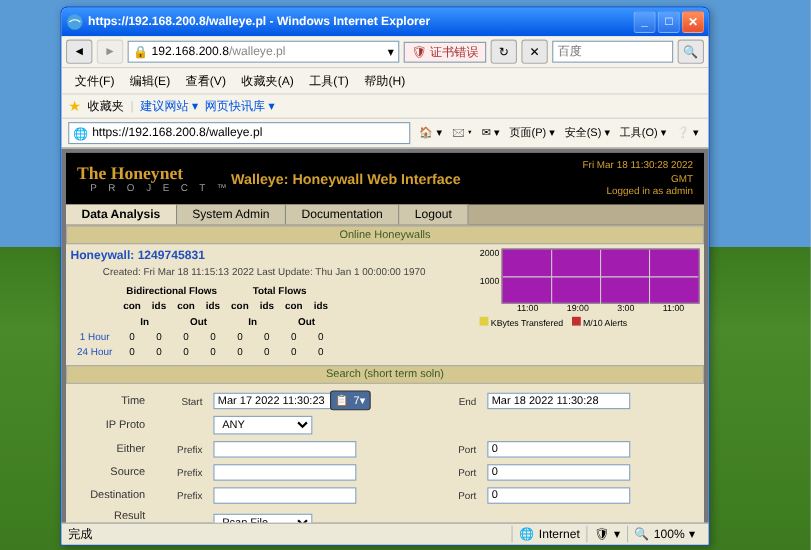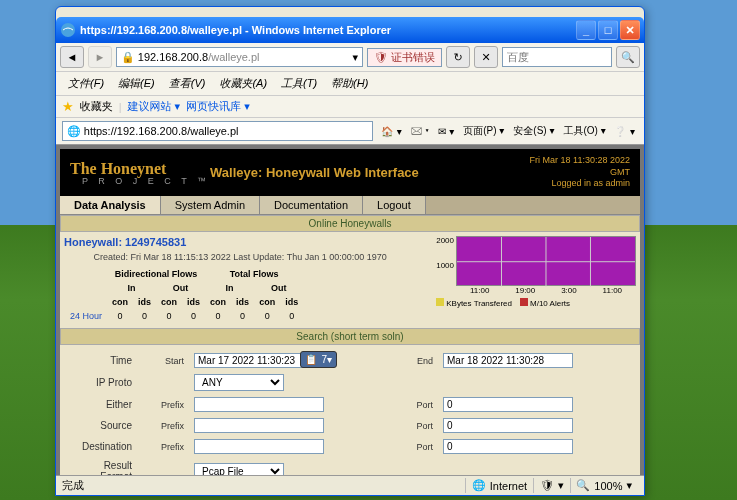--- a/index.html
+++ b/index.html
@@ -1,30 +1,30 @@
 <!DOCTYPE html>
 <html><head>
 <meta charset="utf-8">
 <style>
 * { box-sizing: border-box; margin: 0; padding: 0; font-family: Tahoma, Arial, sans-serif; }
 body { background: linear-gradient(to bottom, #5b9bd5 0%, #5b9bd5 45%, #3d7a1f 45%, #4a8a2a 60%, #3d7a1f 100%); width: 737px; height: 500px; overflow: hidden; position: relative; }
 .window { position: absolute; left: 55px; top: 6px; width: 590px; height: 490px; background: #ece9d8; border: 1px solid #0054e3; border-radius: 6px 6px 0 0; box-shadow: 2px 2px 8px rgba(0,0,0,0.3); display: flex; flex-direction: column; }
-.titlebar { background: linear-gradient(to bottom, #3a95ff, #0054e3); height: 26px; display: flex; align-items: center; padding: 0 4px; border-radius: 5px 5px 0 0; margin-top: 10px; }
+.titlebar { background: linear-gradient(to bottom, #3a95ff, #0054e3); height: 26px; display: flex; align-items: center; padding: 0 4px; border-radius: 5px 5px 0 0; }
 .titlebar-icon { width: 16px; height: 16px; margin-right: 4px; }
 .titlebar-text { color: white; font-size: 11px; flex: 1; font-weight: bold; }
 .titlebar-btns { display: flex; gap: 2px; }
 .titlebar-btn { width: 20px; height: 20px; border-radius: 3px; display: flex; align-items: center; justify-content: center; color: white; font-size: 11px; font-weight: bold; cursor: pointer; }
 .btn-min, .btn-max { background: linear-gradient(to bottom, #5aa3ff, #2b72e8); border: 1px solid #fff3; }
 .btn-close { background: linear-gradient(to bottom, #ff8f5a, #e8502b); border: 1px solid #fff3; }
 .addr-row { display: flex; align-items: center; padding: 3px 4px; gap: 4px; background: #f5f3ea; border-bottom: 1px solid #ccc; }
 .nav-btn { width: 24px; height: 22px; background: #e8e8e8; border: 1px solid #aaa; border-radius: 3px; display: flex; align-items: center; justify-content: center; font-size: 11px; }
 .addr-box { flex: 1; height: 20px; border: 1px solid #7f9db9; background: white; font-size: 11px; padding: 0 4px; display: flex; align-items: center; }
 .addr-alert { background: #ffecec; border: 1px solid #7f9db9; padding: 1px 6px; font-size: 11px; color: #a03030; display: flex; align-items: center; gap: 3px; }
 .search-box { width: 110px; height: 20px; border: 1px solid #7f9db9; background: white; font-size: 11px; padding: 0 4px; color: #888; }
-.menubar { display: flex; padding: 2px 6px; background: #f5f3ea; border-bottom: 1px solid #ccc; font-size: 11px; gap: 2px; font-style: italic; }
+.menubar { display: flex; padding: 2px 6px; background: #f5f3ea; border-bottom: 1px solid #ccc; font-size: 11px; gap: 2px; }
 .menu-item { padding: 2px 6px; cursor: pointer; }
 .toolbar { display: flex; align-items: center; padding: 3px 6px; background: #f5f3ea; border-bottom: 1px solid #ccc; font-size: 11px; gap: 6px; }
 .fav-star { color: #f5b800; font-size: 13px; }
 .toolbar-link { color: #0054e3; font-size: 11px; }
 .addr2 { display: flex; align-items: center; padding: 3px 6px; background: #f5f3ea; border-bottom: 1px solid #999; gap: 6px; }
 .addr2-box { flex: 1; height: 20px; border: 1px solid #7f9db9; background: white; font-size: 11px; padding: 0 4px; display: flex; align-items: center; }
 .tool-icons { display: flex; gap: 3px; font-size: 10px; align-items: center; }
 .tool-icons span { padding: 1px 3px; }
 .content { flex: 1; background: #777; overflow: hidden; position: relative; }
 .page { background: #777; padding: 4px; }
@@ -154,35 +154,46 @@
             <div class="flows-area">
               <table class="flows-table">
                 <tbody>
                     <tr>
                       <th></th>
                       <th colspan="4">Bidirectional Flows</th>
                       <th colspan="4">Total Flows</th>
                     </tr>
                 <tr>
                       <th></th>
-                      <th colspan="2">In</th>
-                      <th colspan="2">Out</th>
-                      <th colspan="2">In</th>
-                      <th colspan="2">Out</th>
-                    </tr>
-                <tr>
-                      <th></th>
                       <th>con</th>
                       <th>ids</th>
                       <th>con</th>
                       <th>ids</th>
                       <th>con</th>
                       <th>ids</th>
                       <th>con</th>
                       <th>ids</th>
+                    </tr>
+                <tr>
+                      <th></th>
+                      <th colspan="2">In</th>
+                      <th colspan="2">Out</th>
+                      <th colspan="2">In</th>
+                      <th colspan="2">Out</th>
+                    </tr>
+                <tr>
+                      <td style="color:#2050c0">1 Hour</td>
+                      <td>0</td>
+                      <td>0</td>
+                      <td>0</td>
+                      <td>0</td>
+                      <td>0</td>
+                      <td>0</td>
+                      <td>0</td>
+                      <td>0</td>
                     </tr>
                 <tr>
                       <td style="color:#2050c0">24 Hour</td>
                       <td>0</td>
                       <td>0</td>
                       <td>0</td>
                       <td>0</td>
                       <td>0</td>
                       <td>0</td>
                       <td>0</td>

